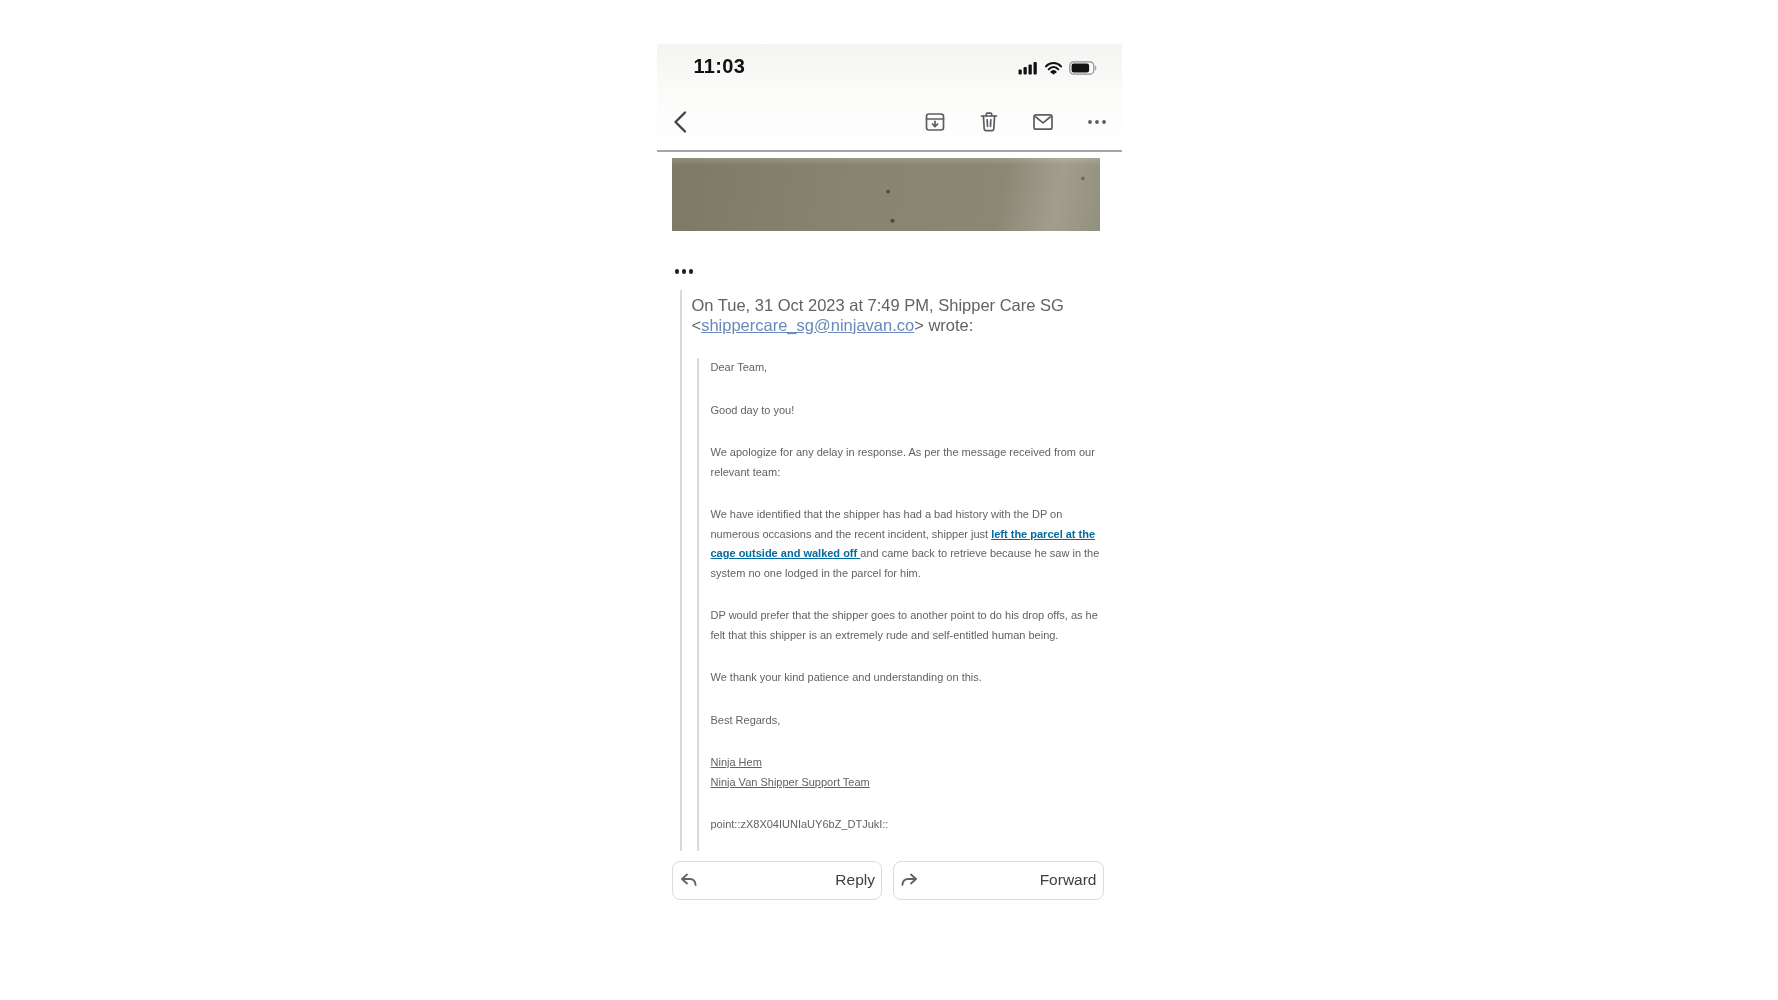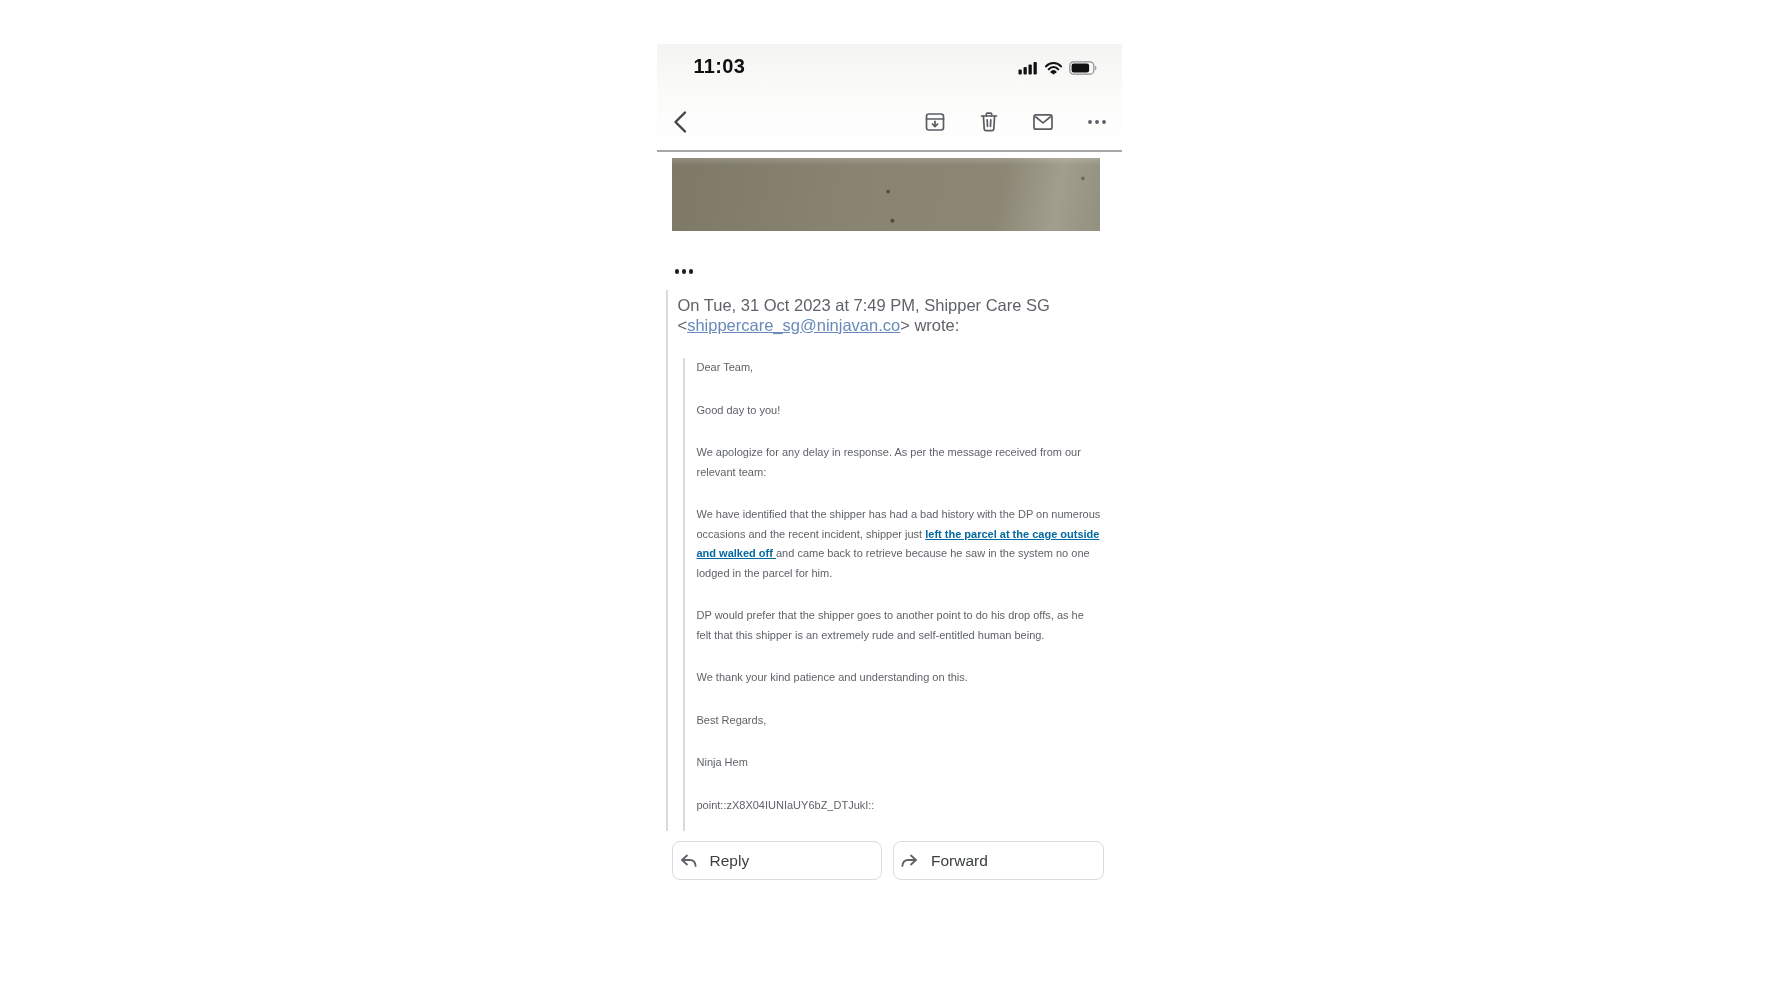--- a/index.html
+++ b/index.html
@@ -33,32 +33,32 @@
       linear-gradient(to bottom, rgba(255,255,255,0.16) 0%, rgba(255,255,255,0) 10%),
       linear-gradient(100deg, #7e7967 0%, #898472 42%, #8c8775 76%, #a29e8d 89%, #929080 100%);
   }
 
   
   .trimmed { margin: 36px 0 0 18px; display: flex; align-items: center; gap: 2.5px;
              background: none; border: none; padding: 0; height: 9px; cursor: pointer; }
   .trimmed .dot { width: 4.6px; height: 4.6px; border-radius: 50%; background: #1f2124; }
 
   
-  .outer-quote { margin: 14px 14px 0 9px; border-left: 2px solid #dadadd; padding: 6px 6px 0 10px; }
+  .outer-quote { margin: 14px 14px 0 23px; border-left: 2px solid #dadadd; padding: 6px 6px 0 10px; }
   .attribution { margin: 0; font-size: 16.5px; line-height: 19.5px; color: #5f6368; }
   .email-link { color: #6889b9; text-decoration: underline; cursor: pointer; }
   .inner-quote { margin: 3px 0 0 5px; border-left: 2px solid #dadadd; padding: 0 0 16px 12px; }
   .inner-quote p { margin: 23px 0 0 0; font-size: 11px; line-height: 19.5px; color: #5f6368; }
   .emphasis { font-weight: 700; text-decoration: underline; color: #0369a1; }
-  .sig-line { display: block; }
+  .sig-line { display: block; text-decoration: underline; }
 
   
   .action-buttons { display: flex; gap: 11px; margin: 10px 18px 0 15px; }
   .pill { flex: 1; height: 39px; border: 1.5px solid #dadce0; border-radius: 8px; background: #ffffff;
-          display: flex; align-items: center; justify-content: flex-start; gap: 12px;
+          display: flex; align-items: center; justify-content: space-between; gap: 12px;
           font-family: inherit; font-size: 15.5px; color: #3c4043; cursor: pointer; }
   .pill-icon { stroke: #5f6368; fill: none; stroke-width: 1.8; stroke-linecap: round; stroke-linejoin: round; }
 
   .home-indicator { position: absolute; left: 50%; transform: translateX(-50%); top: 983px;
                     width: 167px; height: 6px; border-radius: 3.5px; background: #0b0b0b; cursor: grab; }
 </style>
 </head>
 <body>
 
 <div class="page">
@@ -141,20 +141,21 @@
       <div class="inner-quote">
         <p>Dear Team,</p>
         <p>Good day to you!</p>
         <p>We apologize for any delay in response. As per the message received from our relevant team:</p>
         <p><span>We have identified that the shipper has had a bad history with the DP on numerous occasions and the recent incident, shipper just </span><span class="emphasis">left the parcel at the cage outside and walked off </span><span>and came back to retrieve because he saw in the system no one lodged in the parcel for him.</span></p>
         <p>DP would prefer that the shipper goes to another point to do his drop offs, as he felt that this shipper is an extremely rude and self-entitled human being.</p>
         <p>We thank your kind patience and understanding on this.</p>
         <p>Best Regards,</p>
         <p>
             <span class="sig-line">Ninja Hem</span>
+            <span class="sig-line">Ninja Van Shipper Support Team</span>
           </p>
         <p>point::zX8X04IUNIaUY6bZ_DTJukI::</p>
       </div>
     </div>
 
     <div class="action-buttons">
       <button class="pill">
         <svg class="pill-icon" width="19" height="16" viewBox="0 0 19 16">
           <path d="M8 2.5 L3 7 L8 11.5"></path>
           <path d="M3.3 7 h7.6 c3.7 0 5.4 2.3 5.7 6"></path>

